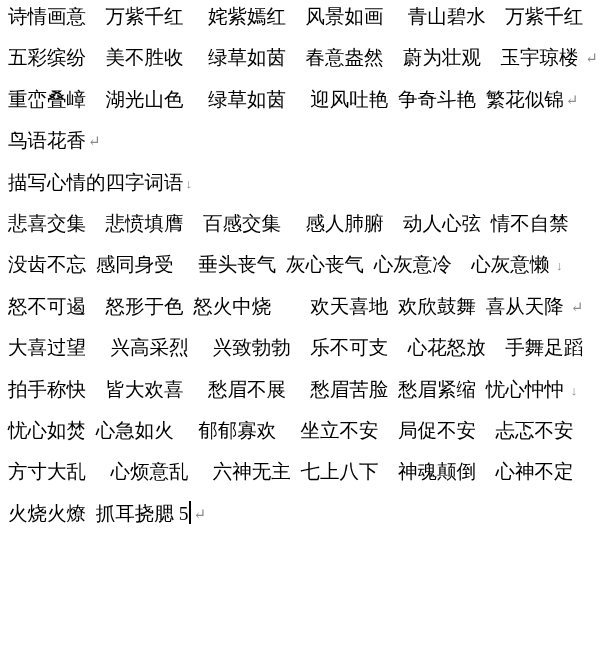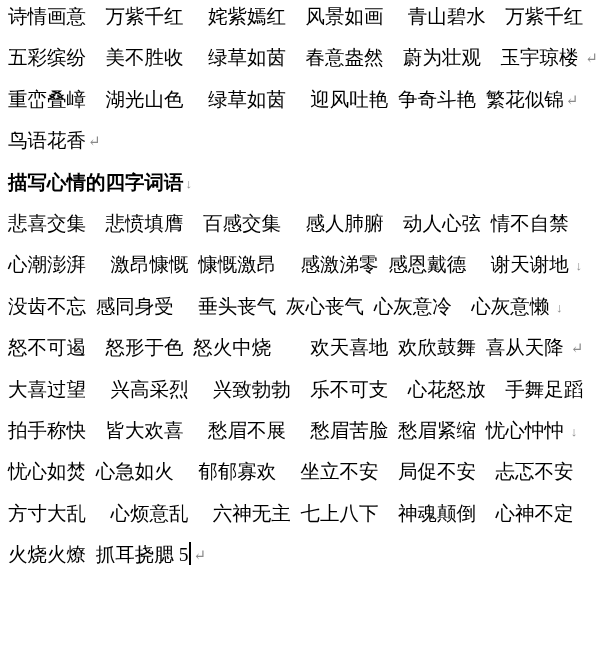--- a/index.html
+++ b/index.html
@@ -20,21 +20,21 @@
     color: #000000;
   }
   .line {
     height: 41.4px;
     line-height: 41.4px;
     font-size: 19.5px;
     white-space: pre;
     color: #000000;
   }
   .line.heading {
-    font-weight: bold;
+    font-weight: normal;
   }
   .txt {
     white-space: pre;
   }
   .fmt-mark {
     color: #8a8a8a;
     margin-left: 2px;
     vertical-align: 1px;
   }
   .fmt-mark.mark-paragraph {
@@ -55,21 +55,20 @@
 </head>
 <body>
 
 <div class="doc" id="doc-page">
     <div class="line"><span class="txt">诗情画意　万紫千红　 姹紫嫣红　风景如画　 青山碧水　万紫千红</span></div>
     <div class="line"><span class="txt">五彩缤纷　美不胜收　 绿草如茵　春意盎然　蔚为壮观　玉宇琼楼 </span><span class="fmt-mark mark-paragraph">↵</span></div>
     <div class="line"><span class="txt">重峦叠嶂　湖光山色　 绿草如茵　 迎风吐艳  争奇斗艳  繁花似锦</span><span class="fmt-mark mark-paragraph">↵</span></div>
     <div class="line"><span class="txt">鸟语花香</span><span class="fmt-mark mark-paragraph">↵</span></div>
     <div class="line heading"><span class="txt">描写心情的四字词语</span><span class="fmt-mark mark-line-break">↓</span></div>
     <div class="line"><span class="txt">悲喜交集　悲愤填膺　百感交集　 感人肺腑　动人心弦  情不自禁</span></div>
-    <div class="line"><span class="txt">心潮澎湃　 激昂慷慨  慷慨激昂　 感激涕零  感恩戴德　 谢天谢地 </span><span class="fmt-mark mark-line-break">↓</span></div>
     <div class="line"><span class="txt">没齿不忘  感同身受　 垂头丧气  灰心丧气  心灰意冷　心灰意懒 </span><span class="fmt-mark mark-line-break">↓</span></div>
     <div class="line"><span class="txt">怒不可遏　怒形于色  怒火中烧　　欢天喜地  欢欣鼓舞  喜从天降 </span><span class="fmt-mark mark-paragraph">↵</span></div>
     <div class="line"><span class="txt">大喜过望　 兴高采烈　 兴致勃勃　乐不可支　心花怒放　手舞足蹈</span></div>
     <div class="line"><span class="txt">拍手称快　皆大欢喜　 愁眉不展　 愁眉苦脸  愁眉紧缩  忧心忡忡 </span><span class="fmt-mark mark-line-break">↓</span></div>
     <div class="line"><span class="txt">忧心如焚  心急如火　 郁郁寡欢　 坐立不安　局促不安　忐忑不安</span></div>
     <div class="line"><span class="txt">方寸大乱　 心烦意乱　 六神无主  七上八下　神魂颠倒　心神不定</span></div>
     <div class="line"><span class="txt">火烧火燎  抓耳挠腮 5</span><span class="caret"></span><span class="fmt-mark mark-paragraph">↵</span></div>
   </div>
 
 </body></html>

